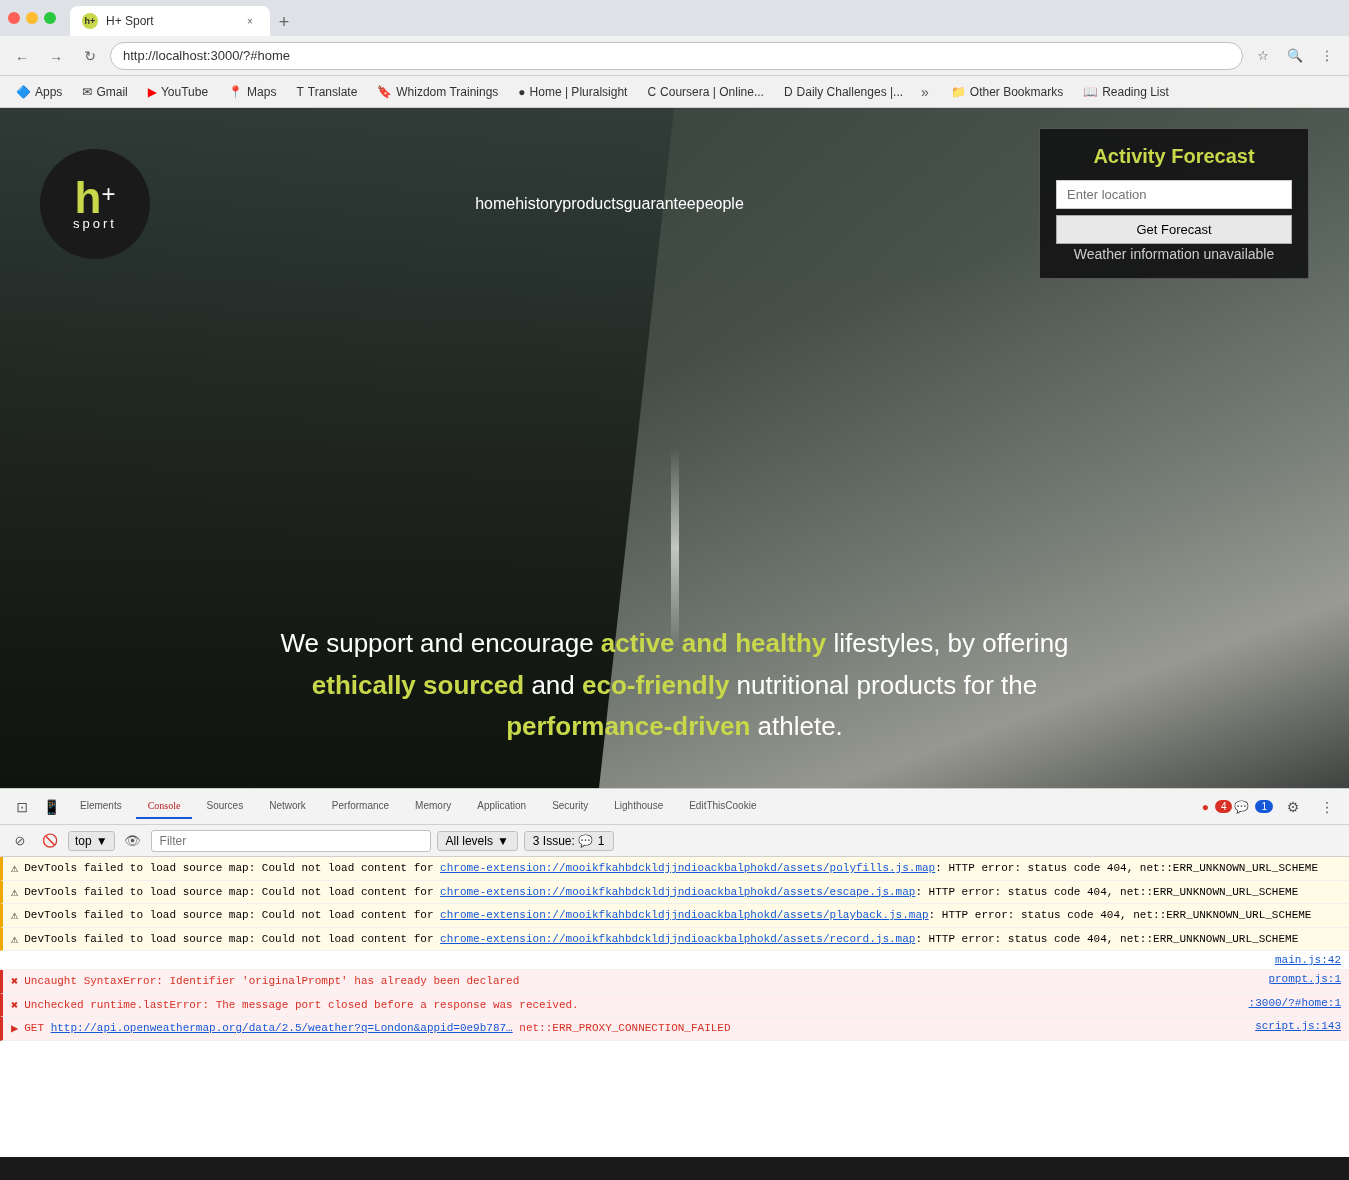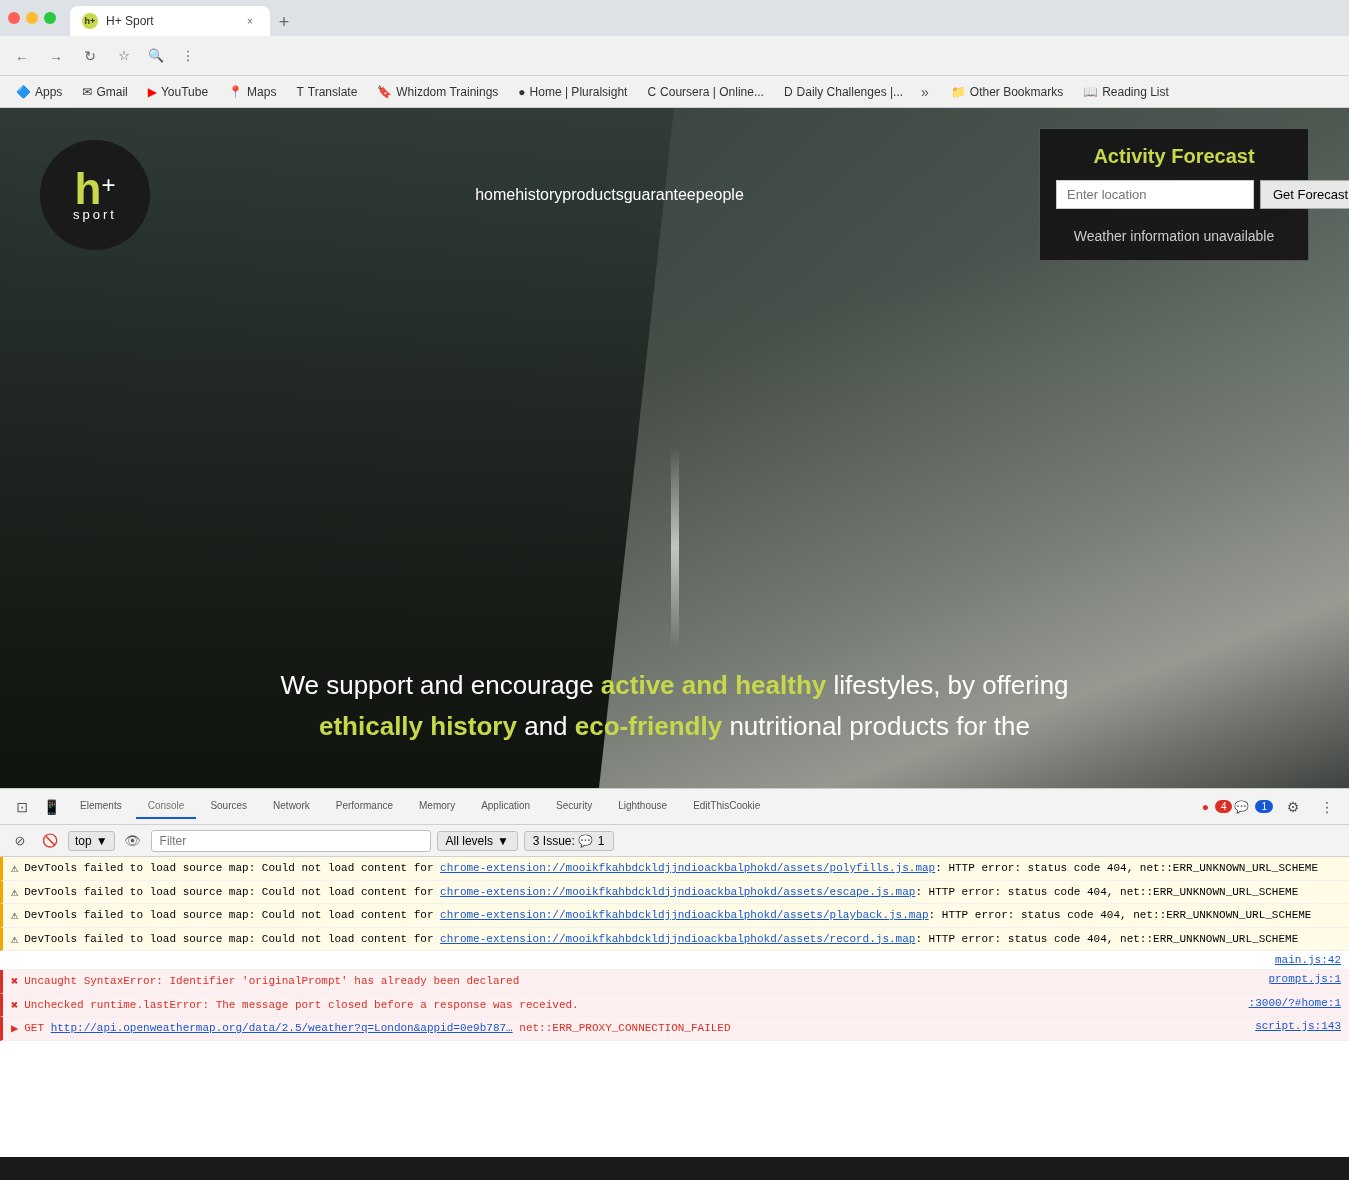--- a/index.html
+++ b/index.html
@@ -277,21 +277,22 @@
       color: #c8d84a;
       font-size: 20px;
       font-weight: bold;
       text-align: center;
       margin-bottom: 12px;
     }
 
     .forecast-input-row {
       display: flex;
       gap: 6px;
-      margin-bottom: 19px;
+      margin-bottom: 2px;
+      flex-direction: column;
     }
 
     .forecast-input {
       flex: 1;
       padding: 6px 10px;
       border: 1px solid #ccc;
       background: #fff;
       font-size: 13px;
       outline: none;
     }
@@ -363,23 +364,24 @@
     .devtools-tab {
       padding: 6px 12px;
       font-size: 10px;
       cursor: pointer;
       color: #555;
       border-bottom: 2px solid transparent;
       white-space: nowrap;
     }
 
     .devtools-tab.active {
-      color: #737373;
+      color: #b91c1c;
       border-bottom: 2px solid #1558d6;
       font-weight: 500;
+      font-family: Liberation Serif, serif;
     }
 
     .devtools-tab-spacer { flex: 1; }
 
     .devtools-badge {
       background: #d93025;
       color: #fff;
       border-radius: 8px;
       padding: 1px 6px;
       font-size: 10px;
@@ -545,20 +547,23 @@
         <span class="tab-close">×</span>
       </div>
       <div class="tab-add">+</div>
     </div>
   </div>
 
   <div class="nav-bar">
     <button class="nav-btn">←</button>
     <button class="nav-btn">→</button>
     <button class="nav-btn">↻</button>
+    <div class="address-bar">
+      <span>http://localhost:3000/?#home</span>
+    </div>
     <div class="nav-icons">
       <div class="nav-icon">☆</div>
       <div class="nav-icon">🔍</div>
       <div class="nav-icon">⋮</div>
     </div>
   </div>
 
   <div class="bookmarks-bar">
     <div class="bookmark-item">
       <span>🔷</span>
@@ -647,21 +652,24 @@
         </div>
         <div class="forecast-status">Weather information unavailable</div>
       </div>
     </div>
 
     <div class="hero-text">
       <p>
         <span>We support and encourage </span><span class="highlight-yellow">active and healthy</span><span> lifestyles, by offering</span>
       </p>
       <p>
-        <span class="highlight-yellow">ethically history</span><span> and </span><span class="highlight-yellow">eco-friendly</span><span> nutritional products for the</span>
+        <span class="highlight-yellow">ethically sourced</span><span> and </span><span class="highlight-yellow">eco-friendly</span><span> nutritional products for the</span>
+      </p>
+      <p>
+        <span class="highlight-yellow">performance-driven</span><span> athlete.</span>
       </p>
     </div>
   </div>
 </div>
 
 <div class="devtools">
 
   <div class="devtools-tabs">
     <div class="devtools-icon-btn">⊡</div>
     <div class="devtools-icon-btn">📱</div>

